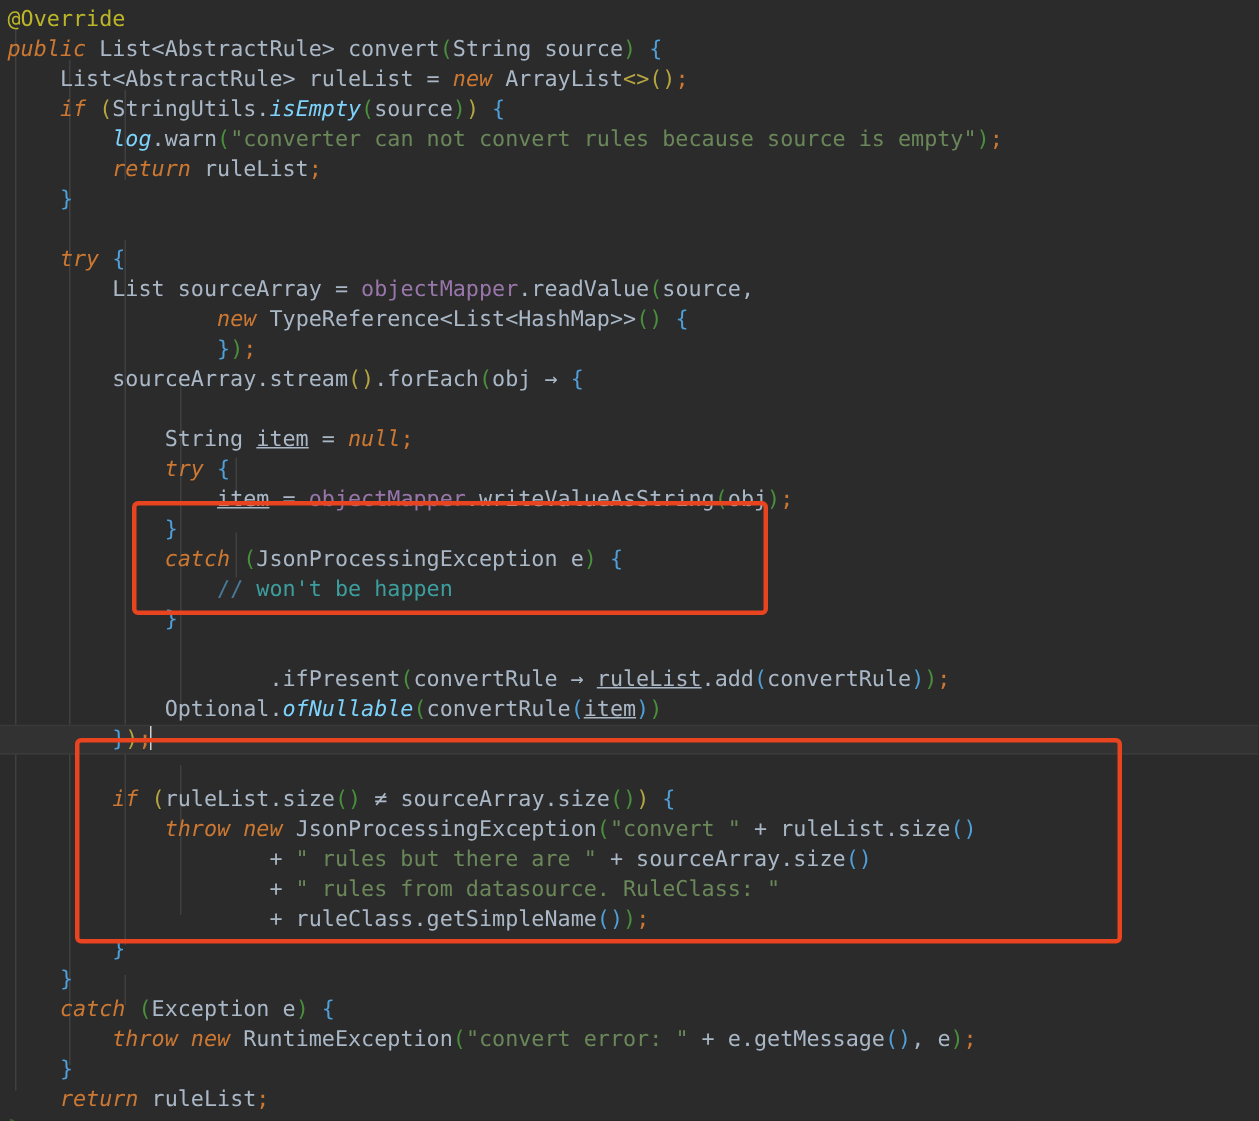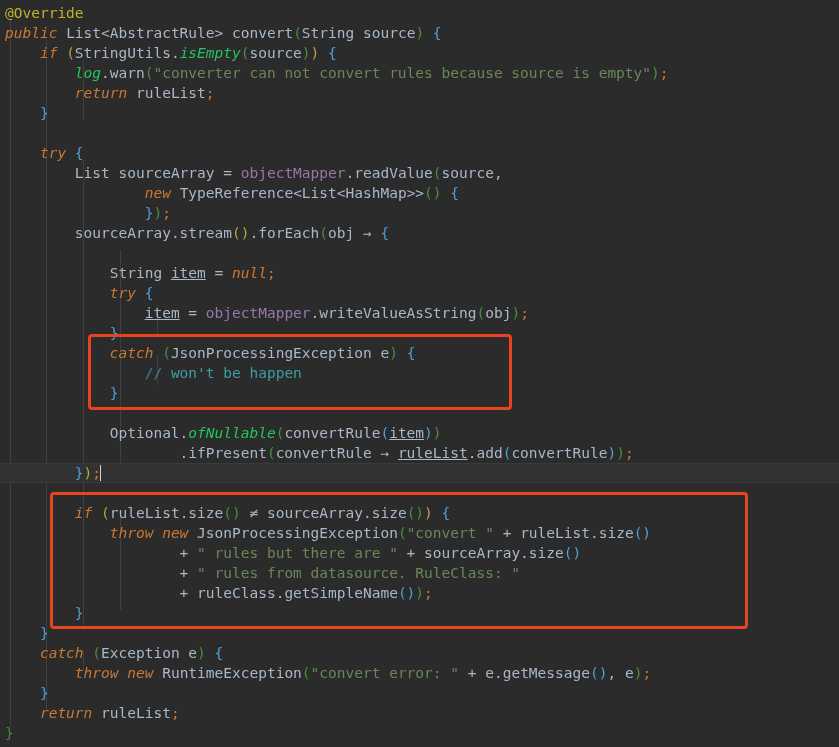--- a/index.html
+++ b/index.html
@@ -52,21 +52,21 @@
     background: #404040;
   }
 
   
   .kw   { color: #cc7832; font-style: italic; }              
   .anno { color: #bbb529; }              
   .str  { color: #6a8759; }              
   .cmt  { color: #3d9e9e; margin-top: 40px; }              
   .cmts { color: #497a9c; }              
   .fld  { color: #9876aa; }  
-  .stm  { color: #22c55e; font-style: italic; }          
+  .stm  { color: #7dd3fc; font-style: italic; }          
   .lvu  { color: #a9b7c6; text-decoration: underline; }  
   .id   { color: #a9b7c6; text-align: center; }              
   .mth  { color: #a9b7c6; text-align: right; }
   .pG   { color: #4a8f3c; }              
   .pY   { color: #b5a642; }              
   .pB   { color: #4f9fd8; }              
   .br   { color: #4f9fd8; }              
   .op   { color: #a9b7c6; }              
   .semi { color: #cc7832; }              
   .arrow{ color: #a9b7c6; }
@@ -109,20 +109,21 @@
     <div class="guide" style="left:157px; top:305px; height:30px;"></div>
     <div class="guide" style="left:157px; top:355px; height:30px;"></div>
   </div>
 
   <div class="code">
 
     <div class="line"><span class="anno">@Override</span></div>
 
     <div class="line"><span class="kw">public</span> <span class="id">List</span><span class="op">&lt;</span><span class="id">AbstractRule</span><span class="op">&gt;</span> <span class="id">convert</span><span class="pG">(</span><span class="id">String</span> <span class="id">source</span><span class="pG">)</span> <span class="br">{</span></div>
 
+    <div class="line">    <span class="id">List</span><span class="op">&lt;</span><span class="id">AbstractRule</span><span class="op">&gt;</span> <span class="id">ruleList</span> <span class="op">=</span> <span class="kw">new</span> <span class="id">ArrayList</span><span class="pY">&lt;&gt;</span><span class="pY">()</span><span class="semi">;</span></div>
 
     <div class="line">    <span class="kw">if</span> <span class="pY">(</span><span class="id">StringUtils</span>.<span class="stm">isEmpty</span><span class="pG">(</span><span class="id">source</span><span class="pG">)</span><span class="pY">)</span> <span class="br">{</span></div>
 
     <div class="line">        <span class="stm">log</span>.<span class="mth">warn</span><span class="pG">(</span><span class="str">"converter can not convert rules because source is empty"</span><span class="pG">)</span><span class="semi">;</span></div>
 
     <div class="line">        <span class="kw">return</span> <span class="id">ruleList</span><span class="semi">;</span></div>
 
     <div class="line">    <span class="br">}</span></div>
 
     <div class="line"> </div>
@@ -148,23 +149,23 @@
     <div class="line">            <span class="br">}</span></div>
 
     <div class="line">            <span class="kw">catch</span> <span class="pG">(</span><span class="id">JsonProcessingException</span> <span class="id">e</span><span class="pG">)</span> <span class="br">{</span></div>
 
     <div class="line">                <span class="cmts">//</span> <span class="cmt">won't be happen</span></div>
 
     <div class="line">            <span class="br">}</span></div>
 
     <div class="line"> </div>
 
+    <div class="line">                    .<span class="mth">ifPresent</span><span class="pG">(</span><span class="id">convertRule</span> <span class="arrow">→</span> <span class="lvu">ruleList</span>.<span class="mth">add</span><span class="pB">(</span><span class="id">convertRule</span><span class="pB">)</span><span class="pG">)</span><span class="semi">;</span></div>
+
     <div class="line">            <span class="id">Optional</span>.<span class="stm">ofNullable</span><span class="pG">(</span><span class="mth">convertRule</span><span class="pB">(</span><span class="lvu">item</span><span class="pB">)</span><span class="pG">)</span></div>
-
-    <div class="line">                    .<span class="mth">ifPresent</span><span class="pG">(</span><span class="id">convertRule</span> <span class="arrow">→</span> <span class="lvu">ruleList</span>.<span class="mth">add</span><span class="pB">(</span><span class="id">convertRule</span><span class="pB">)</span><span class="pG">)</span><span class="semi">;</span></div>
 
     <div class="line current">        <span class="br">}</span><span class="pY">)</span><span class="semi">;</span><span class="caret"></span></div>
 
     <div class="line"> </div>
 
     <div class="line">        <span class="kw">if</span> <span class="pY">(</span><span class="id">ruleList</span>.<span class="mth">size</span><span class="pG">()</span> <span class="op">≠</span> <span class="id">sourceArray</span>.<span class="mth">size</span><span class="pG">()</span><span class="pY">)</span> <span class="br">{</span></div>
 
     <div class="line">            <span class="kw">throw</span> <span class="kw">new</span> <span class="id">JsonProcessingException</span><span class="pG">(</span><span class="str">"convert "</span> <span class="op">+</span> <span class="id">ruleList</span>.<span class="mth">size</span><span class="pB">()</span></div>
 
     <div class="line">                    <span class="op">+</span> <span class="str">" rules but there are "</span> <span class="op">+</span> <span class="id">sourceArray</span>.<span class="mth">size</span><span class="pB">()</span></div>

